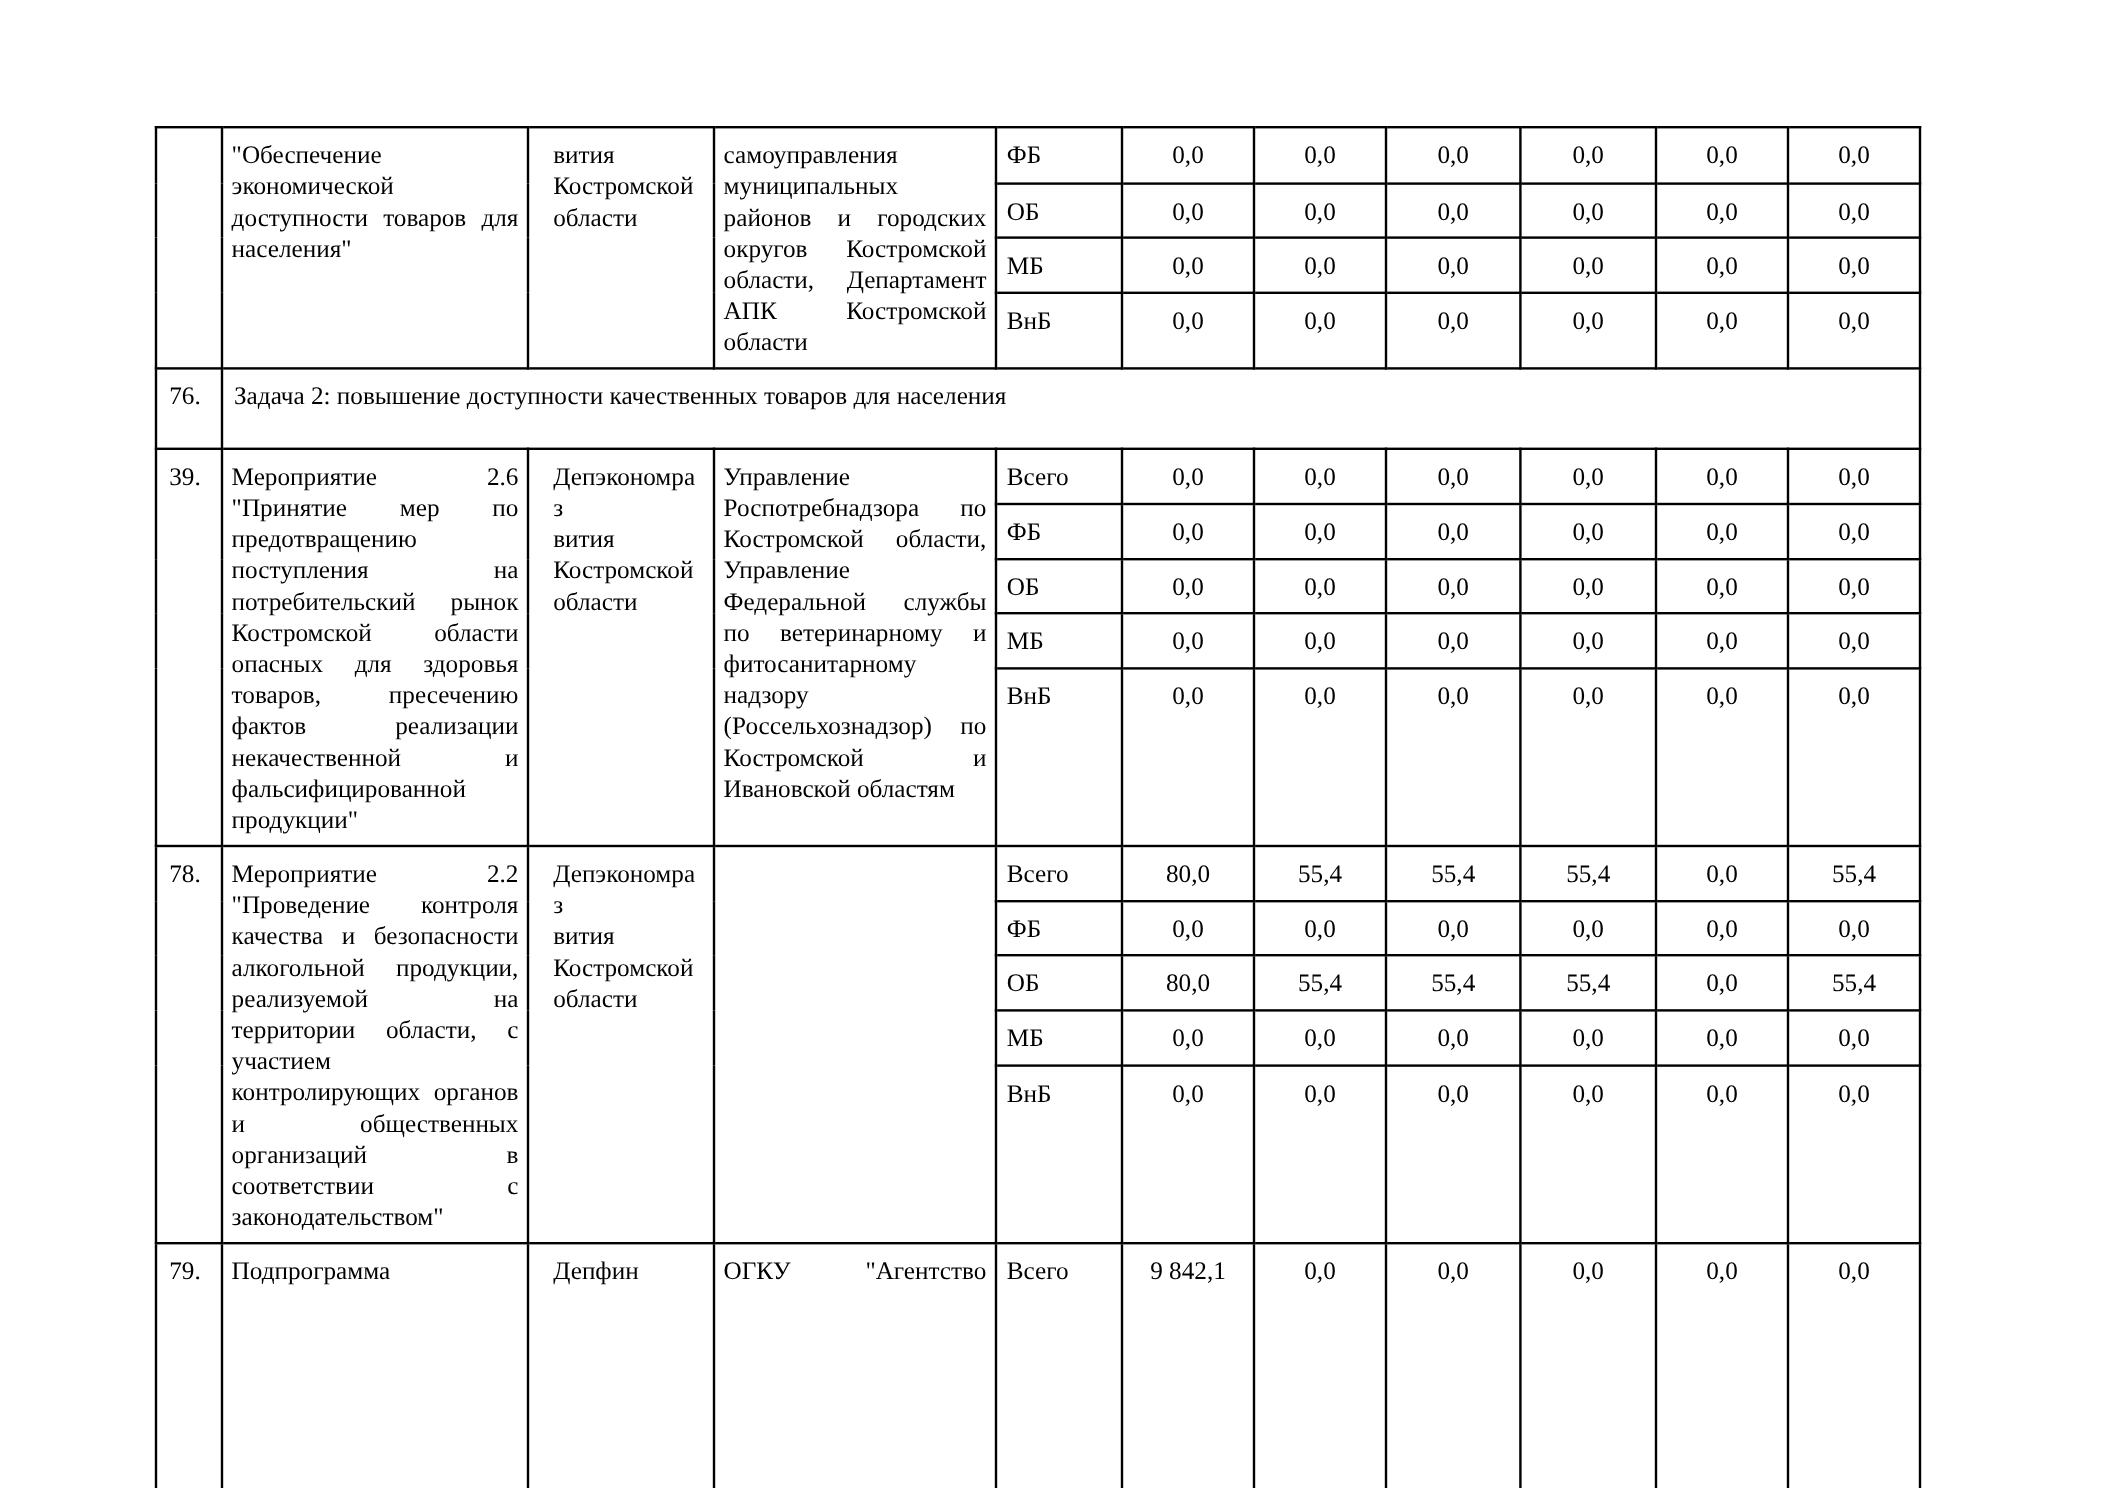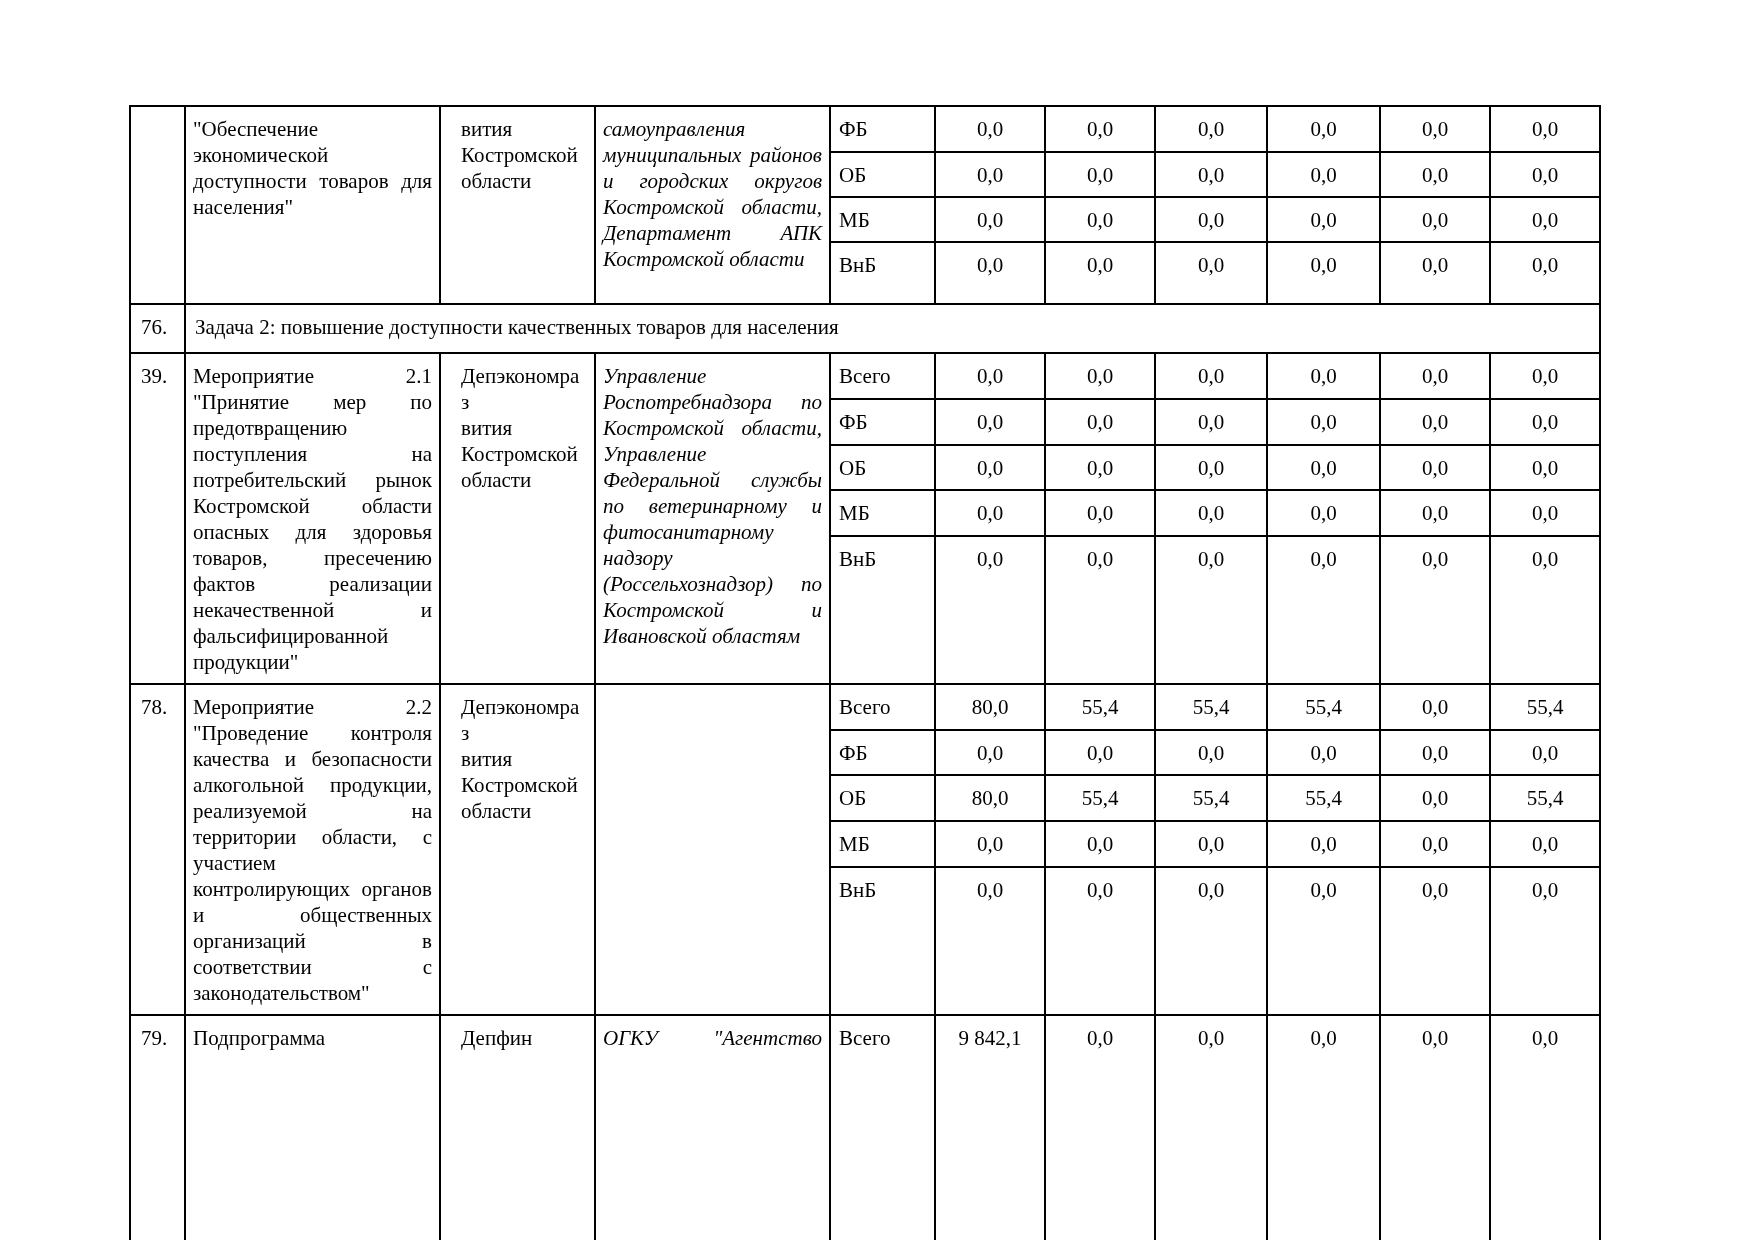--- a/index.html
+++ b/index.html
@@ -26,28 +26,28 @@
     vertical-align:top;
     padding:9px 7px 8px 7px;
     font-size:21px;
     line-height:26px;
     overflow:hidden;
     word-wrap:break-word;
   }
   td.num  { padding-left:10px; }
   td.name { text-align:justify; text-align-last:justify; white-space:pre-line; }
   td.dept { white-space:pre-line;padding-left:20px; }
-  td.part { text-align:justify;font-style:italic; }
+  td.part { text-align:justify; }
   td.part.force-last { text-align-last:justify; }
   td.src  { padding-left:8px; }
   td.val  { text-align:center; }
   td.task { padding-left:9px; }
   tr.rh45  { height:45px; }
   tr.rh46  { height:46px; }
-  tr.rh49  { height:49px; }
+  tr.rh49  { height:67px; }
   tr.rh62  { height:62px; }
   tr.rh147 { height:147px; }
   tr.rh148 { height:148px; }
   tr.rh400 { height:400px; }
 </style>
 </head>
 <body>
 
 <div class="page">
   <table class="doc-table">
@@ -107,21 +107,21 @@
         <td class="val">0,0</td>
       </tr>
 
       <tr class="rh49">
         <td class="num">76.</td>
         <td class="task" colspan="10">Задача 2: повышение доступности качественных товаров для населения</td>
       </tr>
 
       <tr class="rh46">
         <td class="num" rowspan="5">39.</td>
-        <td class="name" rowspan="5">Мероприятие 2.1
+        <td class="name" rowspan="5">Мероприятие 2.6
 "Принятие мер по предотвращению поступления на потребительский рынок Костромской области опасных для здоровья товаров, пресечению фактов реализации некачественной и фальсифицированной продукции"</td>
         <td class="dept" rowspan="5">Депэкономраз
 вития Костромской области</td>
         <td class="part" rowspan="5">Управление Роспотребнадзора по Костромской области, Управление Федеральной службы по ветеринарному и фитосанитарному надзору (Россельхознадзор) по Костромской и Ивановской областям</td>
         <td class="src">Всего</td>
         <td class="val">0,0</td>
         <td class="val">0,0</td>
         <td class="val">0,0</td>
         <td class="val">0,0</td>
         <td class="val">0,0</td>

